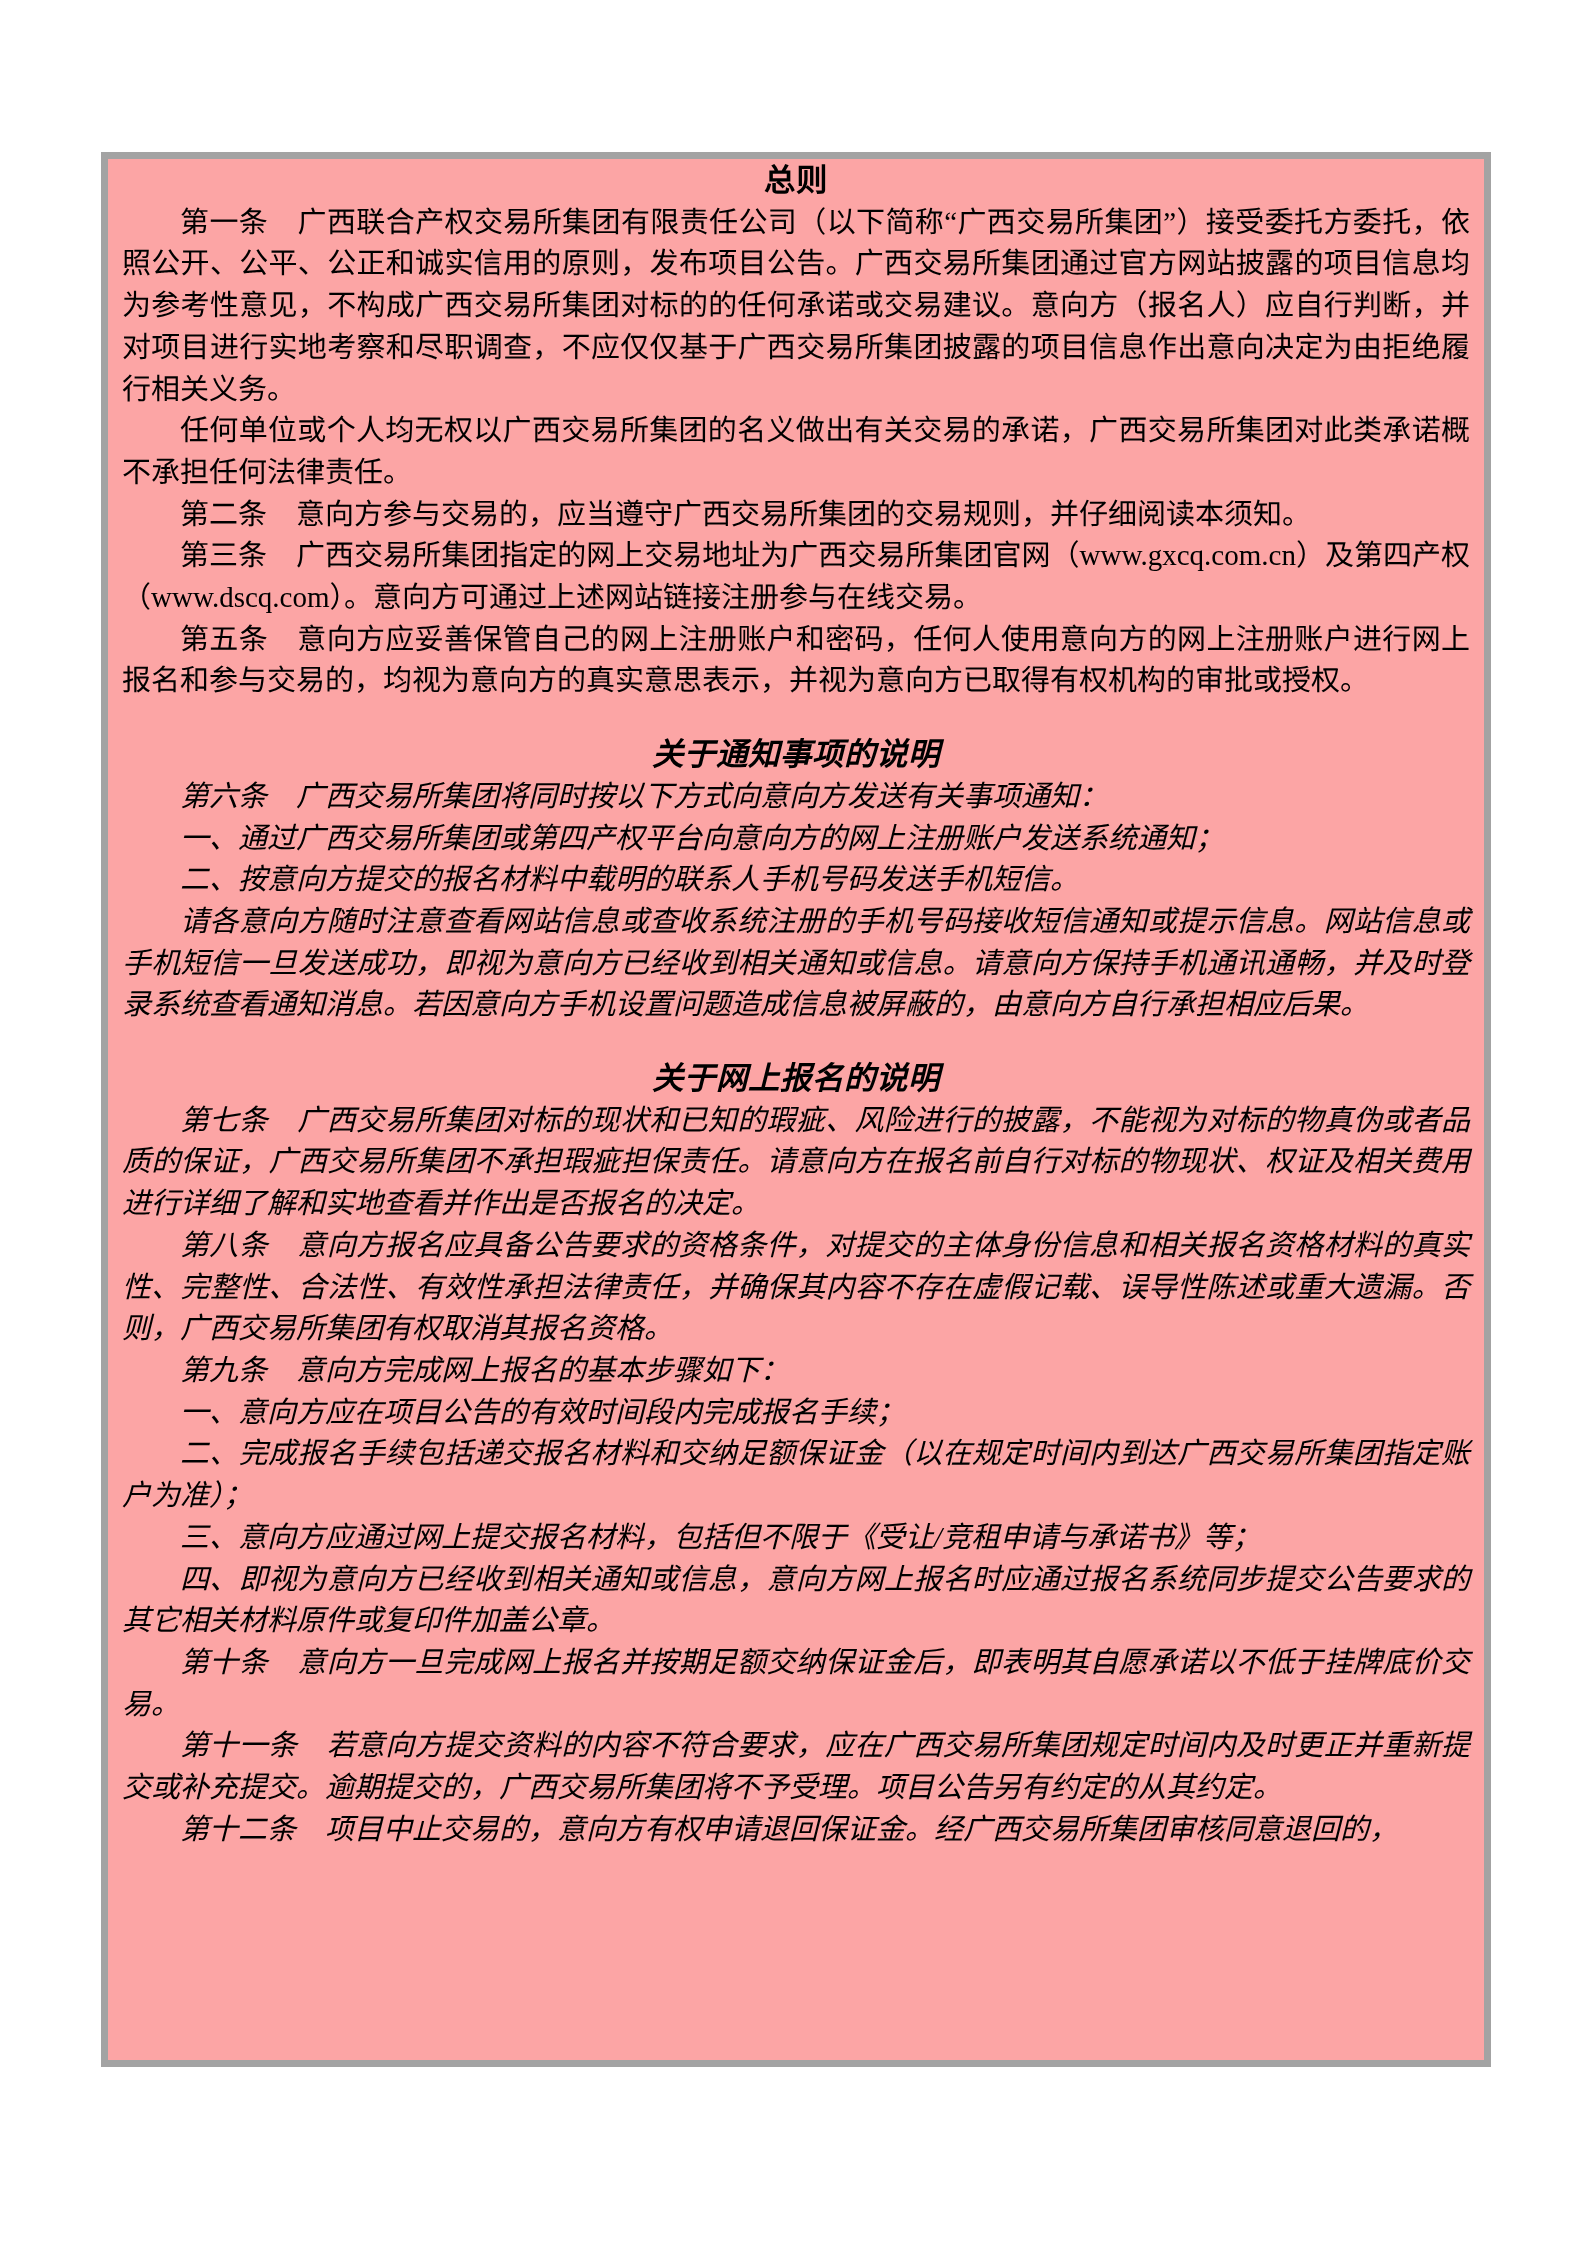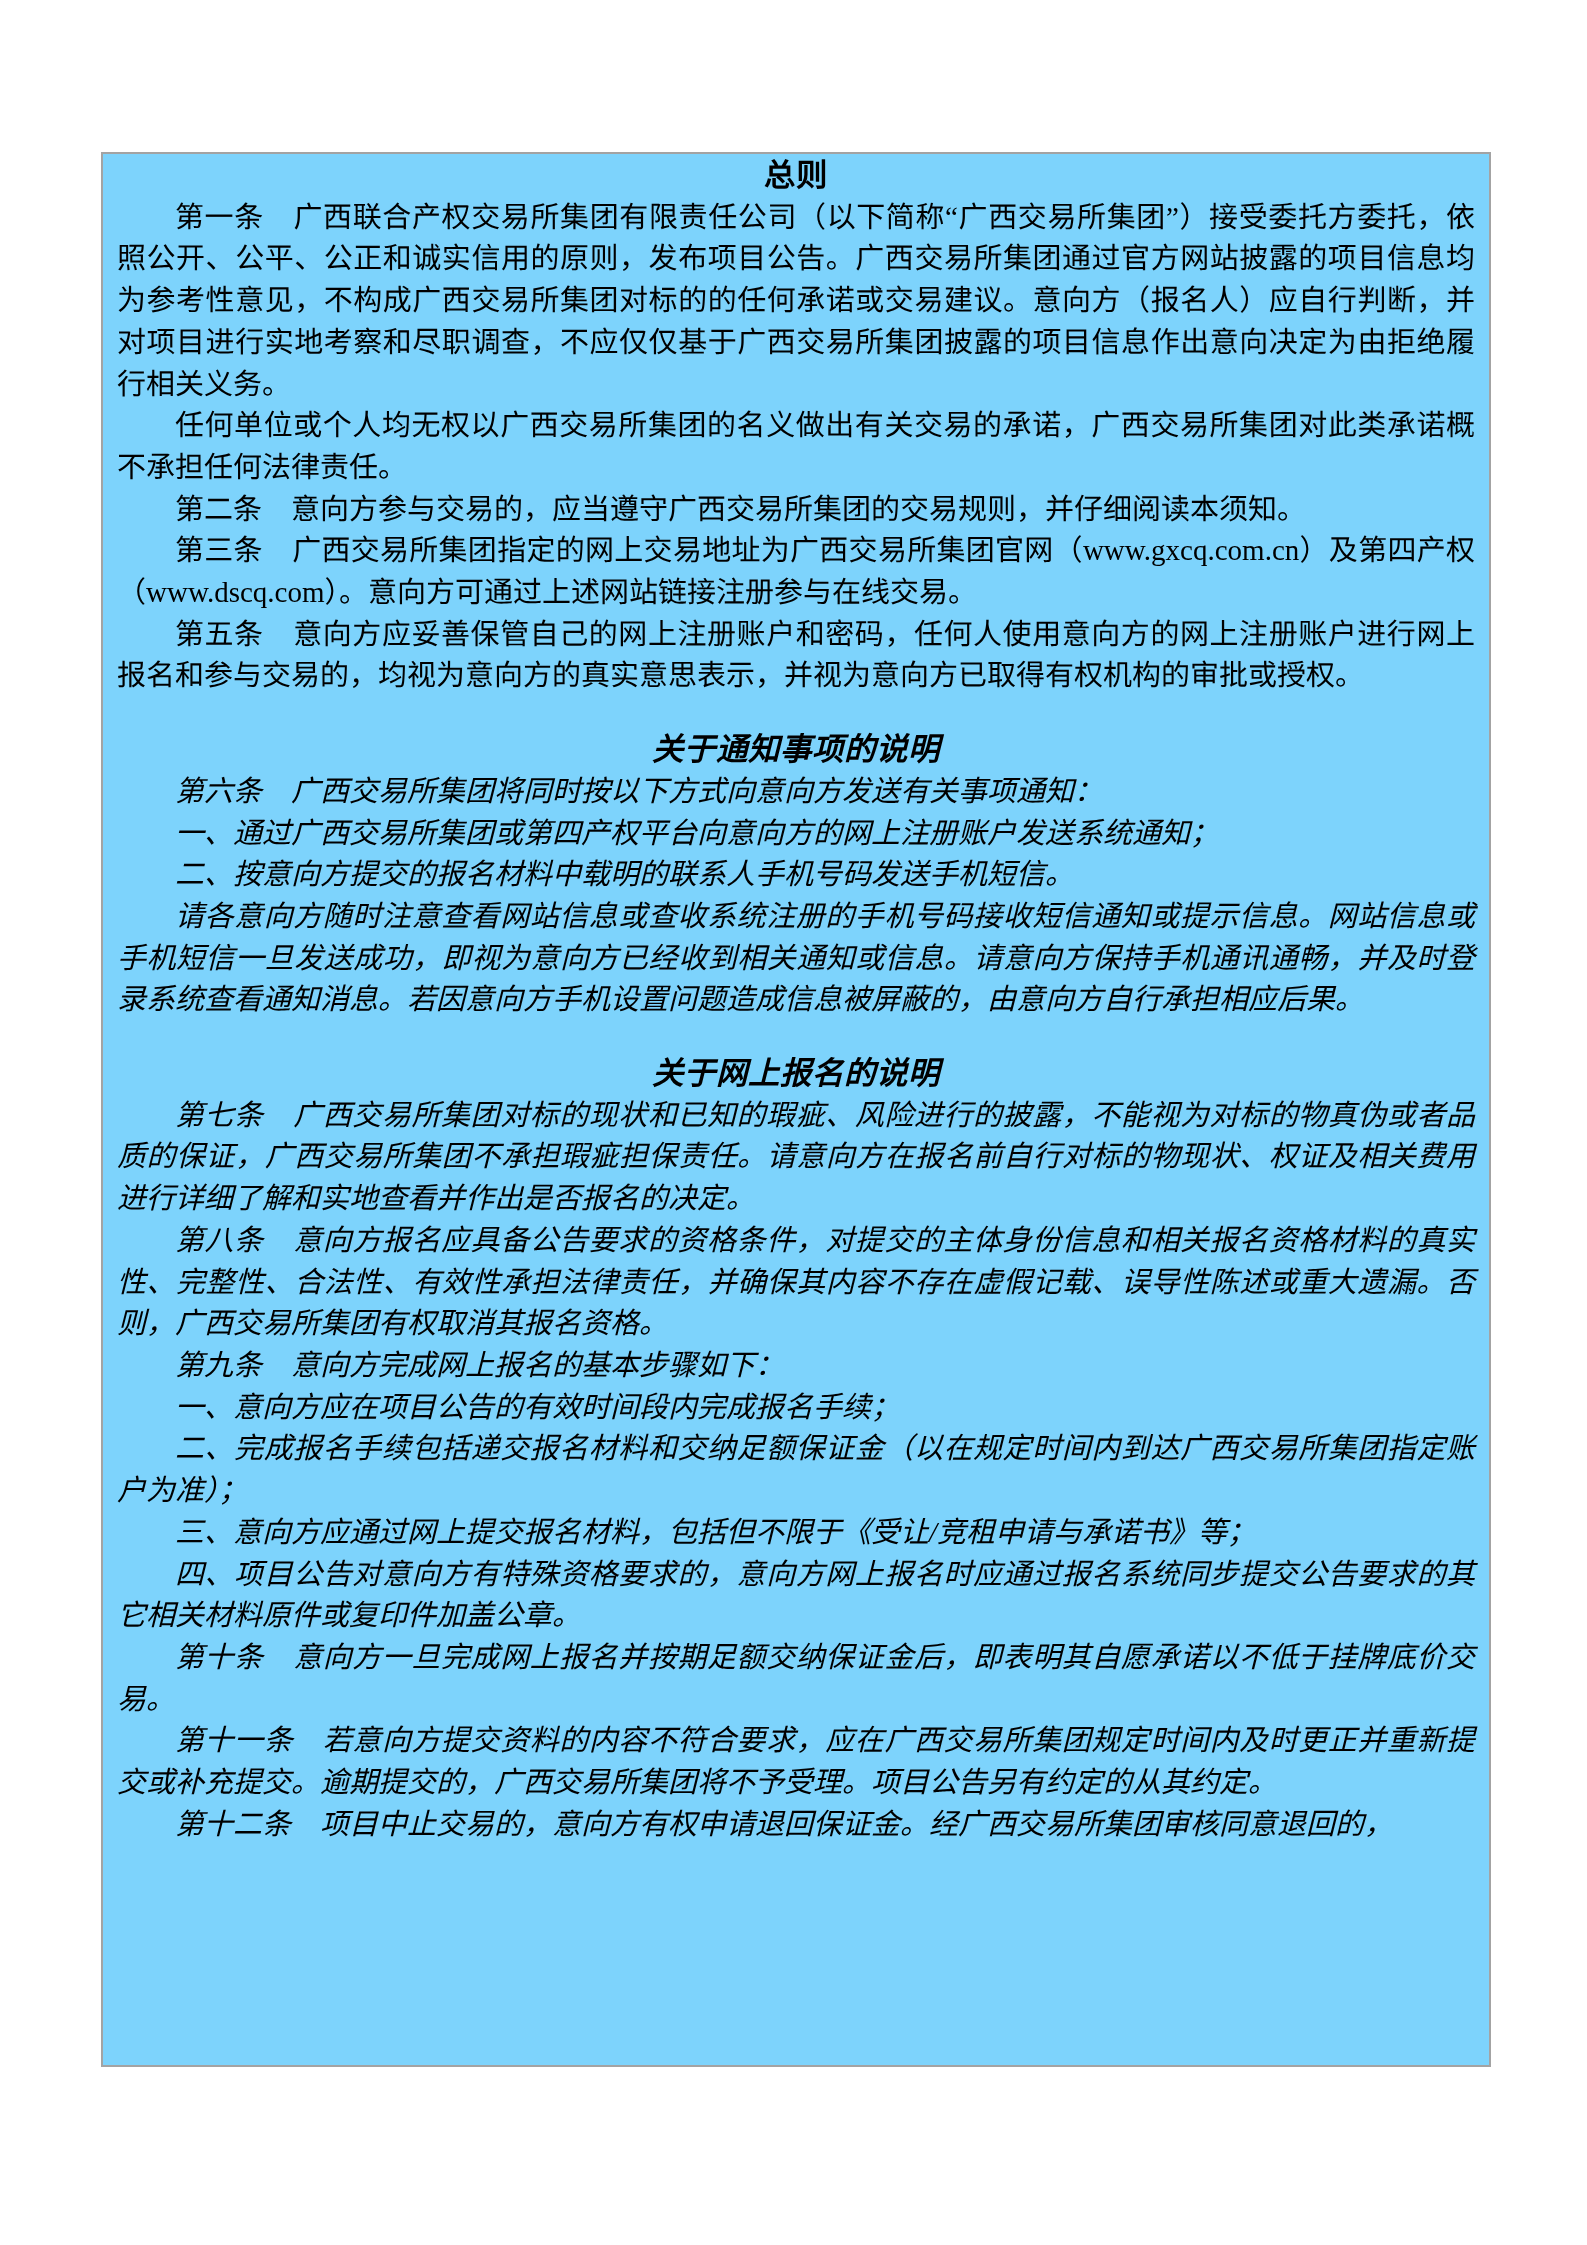--- a/index.html
+++ b/index.html
@@ -15,23 +15,23 @@
     position: relative;
     overflow: hidden;
   }
   .doc-box {
     position: absolute;
     left: 101px;
     top: 152px;
     width: 1390px;
     height: 1915px;
     box-sizing: border-box;
-    border: 2px solid #a3a3a3;
+    border: 7px solid #a3a3a3;
     padding: 1px 14px 0 14px;
-    background: #7dd3fc;
+    background: #fca5a5;
     overflow: hidden;
   }
   .doc-section {
     margin: 0;
   }
   .doc-section + .doc-section {
     margin-top: 32px;
     font-style: italic;
   }
   .section-heading {
@@ -75,19 +75,19 @@
   </section>
 
   <section class="doc-section">
     <h2 class="section-heading">关于网上报名的说明</h2>
     <p class="para">第七条　广西交易所集团对标的现状和已知的瑕疵、风险进行的披露，不能视为对标的物真伪或者品质的保证，广西交易所集团不承担瑕疵担保责任。请意向方在报名前自行对标的物现状、权证及相关费用进行详细了解和实地查看并作出是否报名的决定。</p>
     <p class="para">第八条　意向方报名应具备公告要求的资格条件，对提交的主体身份信息和相关报名资格材料的真实性、完整性、合法性、有效性承担法律责任，并确保其内容不存在虚假记载、误导性陈述或重大遗漏。否则，广西交易所集团有权取消其报名资格。</p>
     <p class="para">第九条　意向方完成网上报名的基本步骤如下：</p>
     <p class="para">一、意向方应在项目公告的有效时间段内完成报名手续；</p>
     <p class="para">二、完成报名手续包括递交报名材料和交纳足额保证金（以在规定时间内到达广西交易所集团指定账户为准）；</p>
     <p class="para">三、意向方应通过网上提交报名材料，包括但不限于《受让/竞租申请与承诺书》等；</p>
-    <p class="para">四、项目公告对意向方有特殊资格要求的，意向方网上报名时应通过报名系统同步提交公告要求的其它相关材料原件或复印件加盖公章。</p>
+    <p class="para">四、即视为意向方已经收到相关通知或信息，意向方网上报名时应通过报名系统同步提交公告要求的其它相关材料原件或复印件加盖公章。</p>
     <p class="para">第十条　意向方一旦完成网上报名并按期足额交纳保证金后，即表明其自愿承诺以不低于挂牌底价交易。</p>
     <p class="para">第十一条　若意向方提交资料的内容不符合要求，应在广西交易所集团规定时间内及时更正并重新提交或补充提交。逾期提交的，广西交易所集团将不予受理。项目公告另有约定的从其约定。</p>
     <p class="para">第十二条　项目中止交易的，意向方有权申请退回保证金。经广西交易所集团审核同意退回的，</p>
   </section>
 
 </div>
 
 </body></html>

